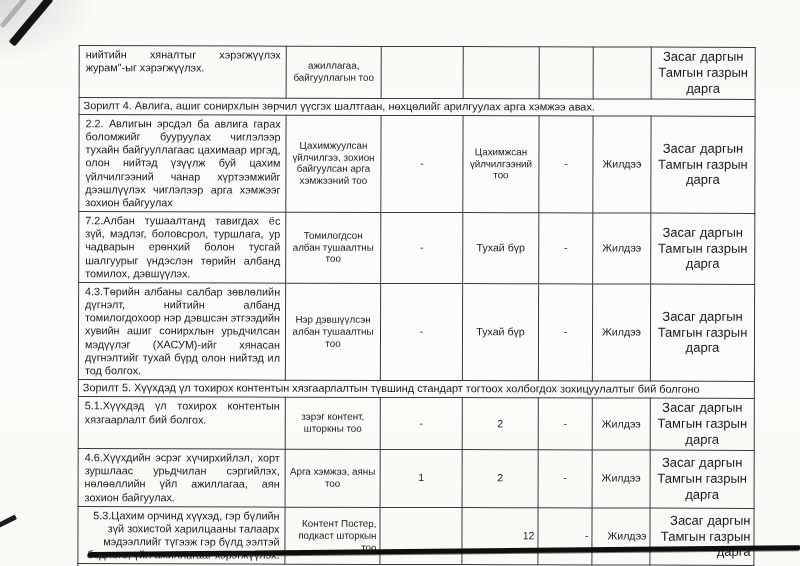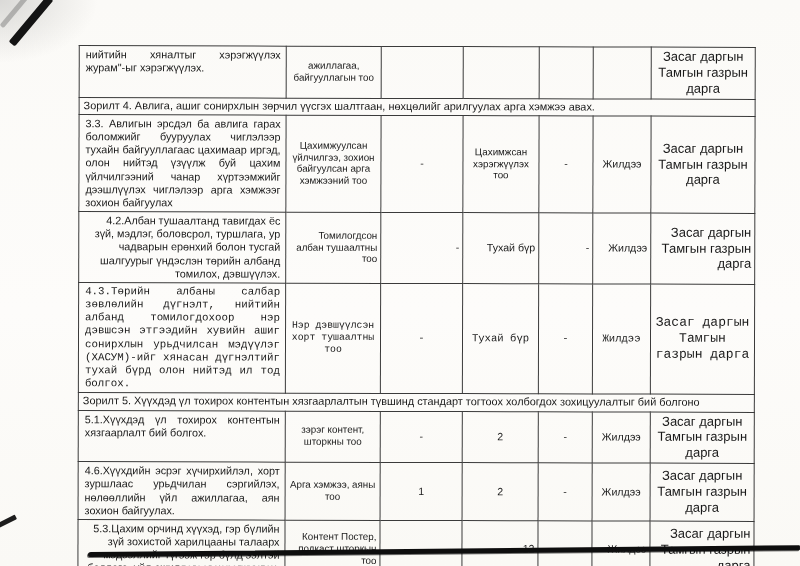--- a/index.html
+++ b/index.html
@@ -56,22 +56,22 @@
   }
   tr.section td{
     text-align:left;padding:1px 4px 2px;font-size:10.9px;
   }
   td.ind{font-size:9.8px;margin-top:44px;}
   td.resp{font-size:13px;}
   td.val{font-size:10.6px;}
   .rh-a   td{height:40px;}
   .rh-sec td{height:12px;}
   .rh-41  td{height:76px;}
-  .rh-42  td{height:58px;text-align:right;}
-  .rh-43  td{height:70px;font-family:Liberation Mono, monospace;}
+  .rh-42  td{height:58px;}
+  .rh-43  td{height:70px;}
   .rh-51  td{height:33px;border-radius:17px;}
   .rh-52  td{height:42px;}
   .rh-53  td{height:40px;text-align:right;}
   .rh-61  td{height:27px;}
 </style>
 </head>
 <body>
 
 <div class="page">
 
@@ -100,42 +100,42 @@
           <td class="val"></td>
           <td class="val"></td>
           <td class="resp">Засаг даргын Тамгын газрын дарга</td>
         </tr>
 
         <tr class="section rh-sec">
           <td colspan="7">Зорилт 4. Авлига, ашиг сонирхлын зөрчил үүсгэх шалтгаан, нөхцөлийг арилгуулах арга хэмжээ авах.</td>
         </tr>
 
         <tr class="rh-41">
-          <td class="act">3.3. Авлигын эрсдэл ба авлига гарах боломжийг бууруулах чиглэлээр тухайн байгууллагаас цахимаар иргэд, олон нийтэд үзүүлж буй цахим үйлчилгээний чанар хүртээмжийг дээшлүүлэх чиглэлээр арга хэмжээг зохион байгуулах</td>
+          <td class="act">2.2. Авлигын эрсдэл ба авлига гарах боломжийг бууруулах чиглэлээр тухайн байгууллагаас цахимаар иргэд, олон нийтэд үзүүлж буй цахим үйлчилгээний чанар хүртээмжийг дээшлүүлэх чиглэлээр арга хэмжээг зохион байгуулах</td>
           <td class="ind">Цахимжуулсан үйлчилгээ, зохион байгуулсан арга хэмжээний тоо</td>
           <td class="val">-</td>
-          <td class="ind">Цахимжсан хэрэгжүүлэх тоо</td>
+          <td class="ind">Цахимжсан үйлчилгээний тоо</td>
           <td class="val">-</td>
           <td class="val">Жилдээ</td>
           <td class="resp">Засаг даргын Тамгын газрын дарга</td>
         </tr>
 
         <tr class="rh-42">
-          <td class="act">4.2.Албан тушаалтанд тавигдах ёс зүй, мэдлэг, боловсрол, туршлага, ур чадварын ерөнхий болон тусгай шалгуурыг үндэслэн төрийн албанд томилох, дэвшүүлэх.</td>
+          <td class="act">7.2.Албан тушаалтанд тавигдах ёс зүй, мэдлэг, боловсрол, туршлага, ур чадварын ерөнхий болон тусгай шалгуурыг үндэслэн төрийн албанд томилох, дэвшүүлэх.</td>
           <td class="ind">Томилогдсон албан тушаалтны тоо</td>
           <td class="val">-</td>
           <td class="val">Тухай бүр</td>
           <td class="val">-</td>
           <td class="val">Жилдээ</td>
           <td class="resp">Засаг даргын Тамгын газрын дарга</td>
         </tr>
 
         <tr class="rh-43">
           <td class="act">4.3.Төрийн албаны салбар зөвлөлийн дүгнэлт, нийтийн албанд томилогдохоор нэр дэвшсэн этгээдийн хувийн ашиг сонирхлын урьдчилсан мэдүүлэг (ХАСУМ)-ийг хянасан дүгнэлтийг тухай бүрд олон нийтэд ил тод болгох.</td>
-          <td class="ind">Нэр дэвшүүлсэн хорт тушаалтны тоо</td>
+          <td class="ind">Нэр дэвшүүлсэн албан тушаалтны тоо</td>
           <td class="val">-</td>
           <td class="val">Тухай бүр</td>
           <td class="val">-</td>
           <td class="val">Жилдээ</td>
           <td class="resp">Засаг даргын Тамгын газрын дарга</td>
         </tr>
 
         <tr class="section rh-sec">
           <td colspan="7">Зорилт 5. Хүүхдэд үл тохирох контентын хязгаарлалтын түвшинд стандарт тогтоох холбогдох зохицуулалтыг бий болгоно</td>
         </tr>

